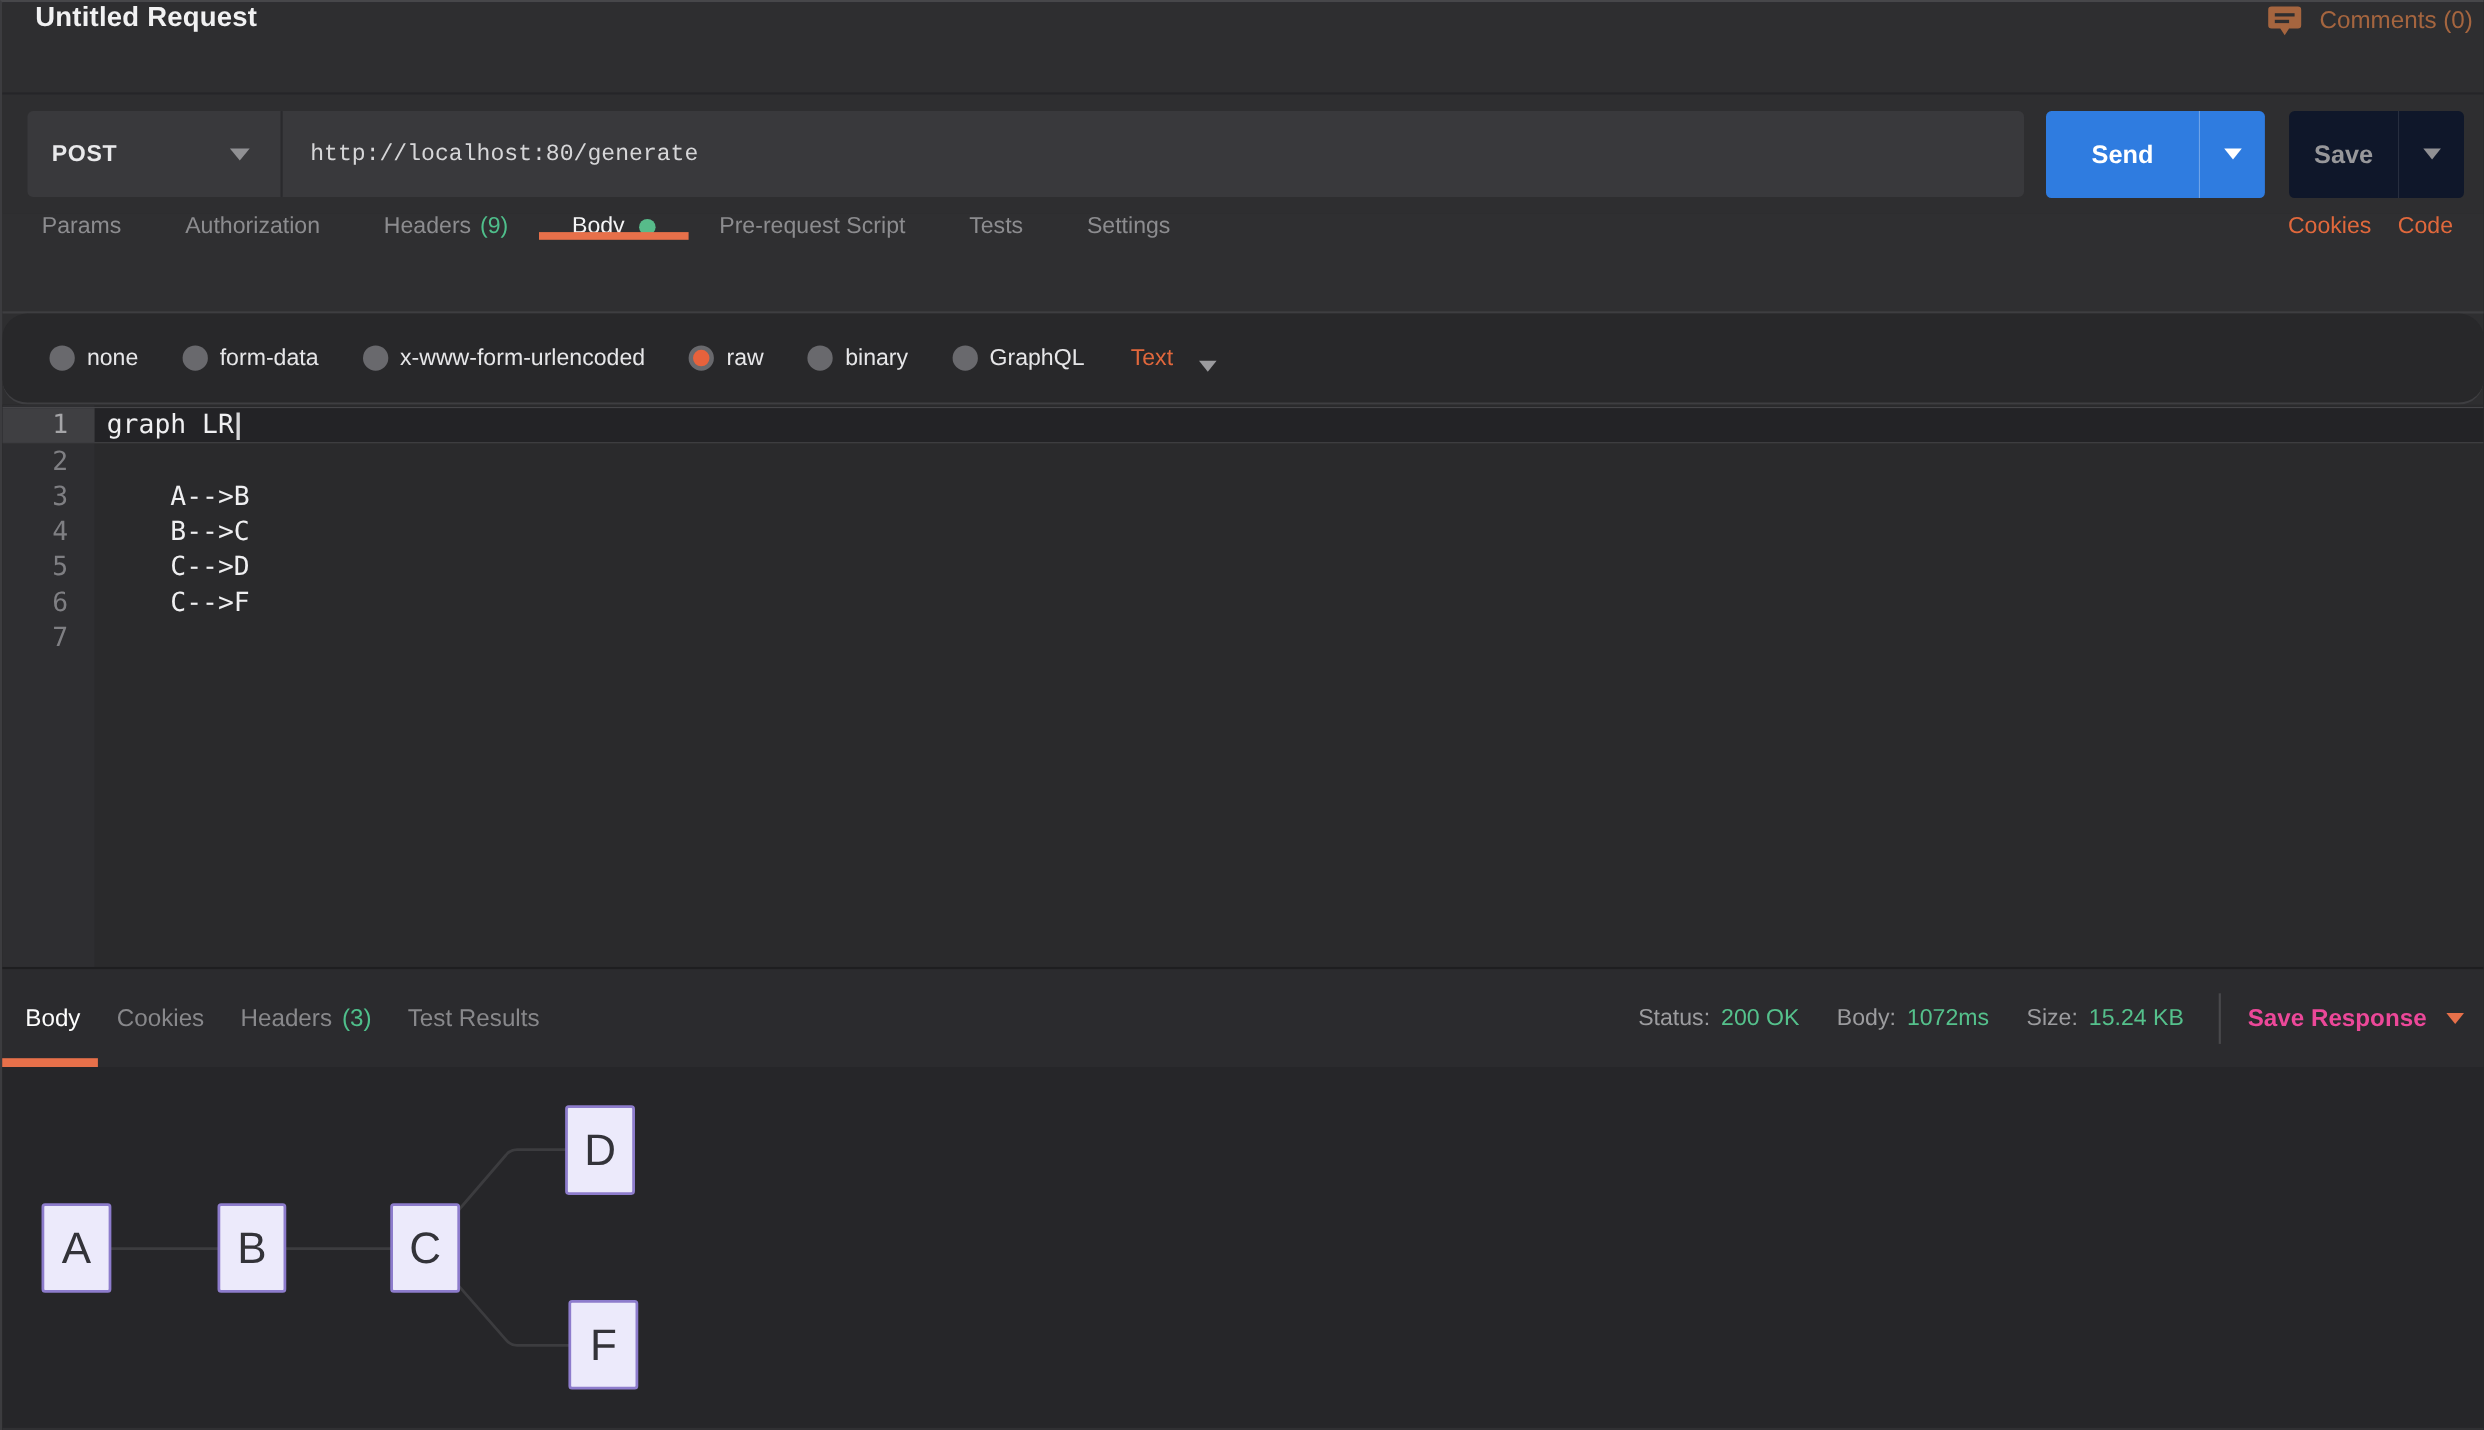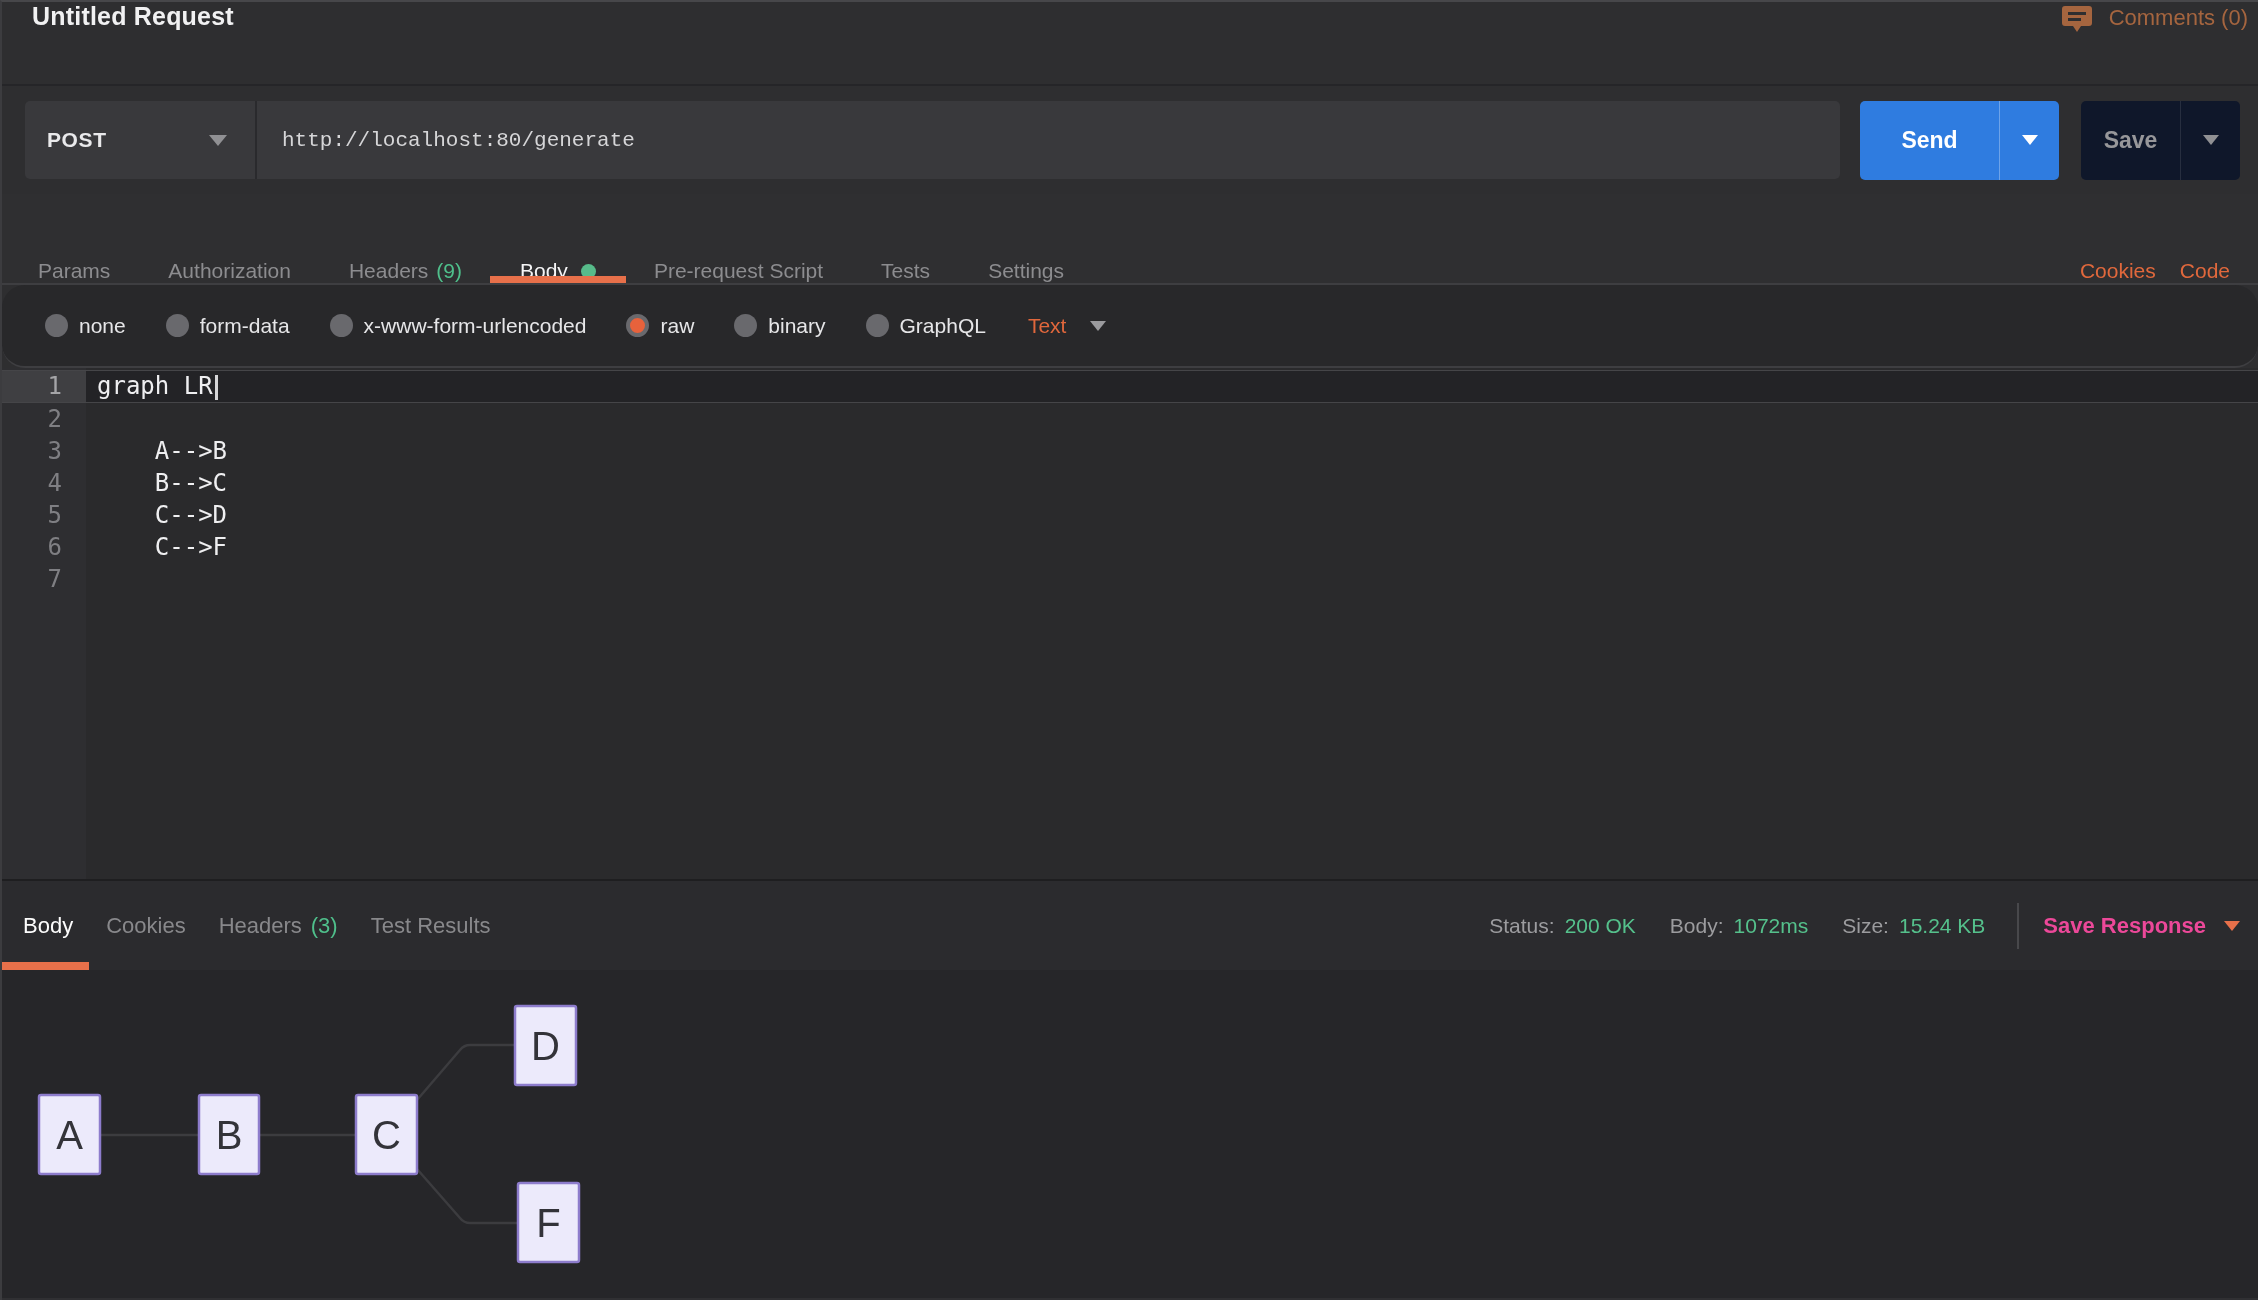--- a/index.html
+++ b/index.html
@@ -39,39 +39,39 @@
   .btn-save-caret{ flex:1; display:flex; align-items:center; justify-content:center;
                    border-left:1px solid rgba(255,255,255,.10); }
 
   .caret{ width:0; height:0; border-left:9px solid transparent; border-right:9px solid transparent; border-top:11px solid #909093; }
   .caret.white{ border-top-color:#ffffff; border-left-width:8px; border-right-width:8px; border-top-width:10px; }
   .caret.small{ border-left-width:8px; border-right-width:8px; border-top-width:10px; }
   .caret.orange{ border-top-color:#e7704a; border-left-width:8px; border-right-width:8px; border-top-width:10px; }
 
   
   .tabs{ height:91px; background:#2f2f31; border-bottom:2px solid #3e3e41;
-         display:flex; align-items:flex-end; padding:0 28px 0 36px; }
+         display:flex; align-items:flex-start; padding:0 28px 0 36px; }
   .tab{ position:relative; display:flex; align-items:center; color:#8c8c8f; font-size:21px;
         margin-right:58px; cursor:pointer; white-space:nowrap; }
   .tab .badge{ color:#4fbf8b; margin-left:8px; }
   .tab.active{ color:#f5f5f6; }
   .tab.active::after{ content:""; position:absolute; left:-30px; right:-30px; bottom:0;
                       height:7px; background:#e7704a; }
   .tab .dot{ width:15px; height:15px; border-radius:50%; background:#57bb8a; margin-left:13px; }
   .tabs-right{ margin-left:auto; display:flex; align-items:center; gap:24px; }
   .link-orange{ color:#e0683c; font-size:21px; cursor:pointer; }
 
   
   .bodytype{ height:83px; background:#28282a; border-bottom:2px solid #3e3e41;
              display:flex; align-items:center; padding-left:43px; gap:40px;border-radius:23px; }
   .radio-opt{ display:flex; align-items:center; gap:11px; cursor:pointer; }
   .radio{ width:23px; height:23px; border-radius:50%; background:#69696d; }
   .radio.selected{ background:#e7623c; border:4.5px solid #69696d; }
   .radio-label{ color:#e6e6e8; font-size:21px; }
-  .fmt-select{ display:flex; align-items:center; gap:24px; margin-left:2px; cursor:pointer; }
+  .fmt-select{ display:flex; align-items:flex-end; gap:24px; margin-left:2px; cursor:pointer; }
   .fmt-label{ color:#e0673c; font-size:21px; }
   .fmt-caret{ border-top-color:#9b9b9e; }
 
   
   .editor{ position:relative; height:511px; background:#2a2a2c; padding-top:2px; overflow:hidden; }
   .editor::before{ content:""; position:absolute; left:0; top:0; bottom:0; width:84px; background:#2e2e31; }
   .eline{ position:relative; display:flex; height:32px; line-height:32px;
           font-family:"DejaVu Sans Mono", monospace; font-size:24px; }
   .eline .lnum{ width:84px; flex:none; text-align:right; padding-right:24px; color:#7f7f83; }
   .eline .lcode{ flex:1; color:#efeff1; white-space:pre; padding-left:11px; }

